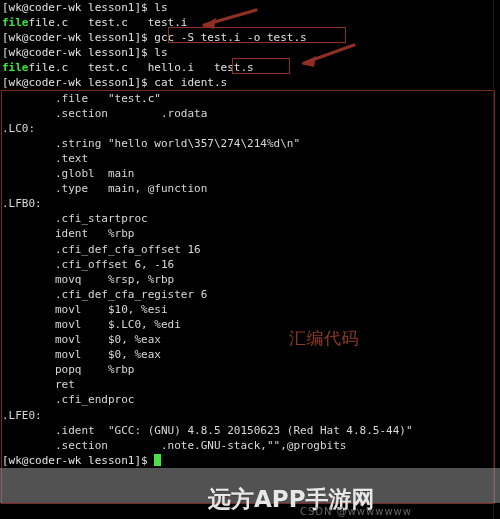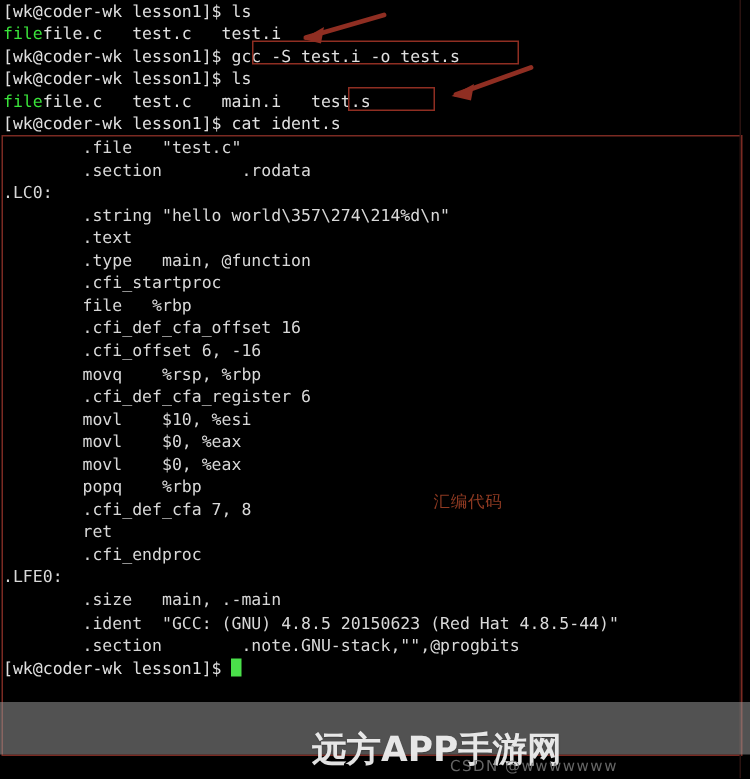--- a/index.html
+++ b/index.html
@@ -5,42 +5,42 @@
   html,body{margin:0;padding:0;background:#000;}
   body{
     width:500px;height:519px;overflow:hidden;position:relative;
     font-family:"DejaVu Sans Mono","Liberation Mono",monospace;
   }
   #term{
     position:absolute;inset:0;background:#000;color:#d8d8d8;
     font-size:11px;line-height:15.1px;
   }
   .line{white-space:pre;height:15.1px;padding-left:2px;}
-  .dir{color:#3ae33a;font-weight:normal;}
+  .dir{color:#3ae33a;font-weight:bold;}
   .w{color:#e0e0e0;}
   .prompt{color:#e0e0e0;}
   
   #bigbox{
     position:absolute;left:1px;top:90px;width:494px;height:414px;
     border:1.5px solid #7a2a22;box-sizing:border-box;pointer-events:none;
   }
   
   .redbox{
     position:absolute;border:1.4px solid #8f2e22;box-sizing:border-box;
     pointer-events:none;
   }
   #box-cmd{left:168px;top:27px;width:178px;height:16px;}
   #box-tests{left:232px;top:58px;width:58px;height:16px;}
   
   .arrow{position:absolute;pointer-events:none;}
   
   #anno-asm{
     position:absolute;left:289px;top:327px;color:#8f3a22;
     font-family:"DejaVu Sans","Liberation Sans",sans-serif;
-    font-size:11px;letter-spacing:.5px;
+    font-size:17px;letter-spacing:.5px;
   }
   
   #wm-band{
     position:absolute;left:0;top:468px;width:500px;height:35px;
     background:rgba(150,150,150,.55);pointer-events:none;
   }
   #wm-text{
     position:absolute;left:208px;top:484px;width:304px;height:30px;
     color:rgba(245,245,245,.92);
     font-family:"DejaVu Sans","Liberation Sans",sans-serif;
@@ -64,46 +64,47 @@
 </head>
 <body>
 
 <div id="term">
 
   <div>
     <div class="line"><span class="prompt">[wk@coder-wk lesson1]$ </span><span class="w">ls</span></div>
     <div class="line"><span class="dir">file</span><span class="w">file.c   test.c   test.i</span></div>
     <div class="line"><span class="prompt">[wk@coder-wk lesson1]$ </span><span class="w">gcc -S test.i -o test.s</span></div>
     <div class="line"><span class="prompt">[wk@coder-wk lesson1]$ </span><span class="w">ls</span></div>
-    <div class="line"><span class="dir">file</span><span class="w">file.c   test.c   main.i   test.s</span></div>
+    <div class="line"><span class="dir">file</span><span class="w">file.c   test.c   hello.i   test.s</span></div>
     <div class="line"><span class="prompt">[wk@coder-wk lesson1]$ </span><span class="w">cat ident.s</span></div>
   </div>
 
   <div id="asm-out">
       <div class="line">        .file   "test.c"</div>
       <div class="line">        .section        .rodata</div>
       <div class="line">.LC0:</div>
       <div class="line">        .string "hello world\357\274\214%d\n"</div>
       <div class="line">        .text</div>
+      <div class="line">        .globl  main</div>
       <div class="line">        .type   main, @function</div>
+      <div class="line">.LFB0:</div>
       <div class="line">        .cfi_startproc</div>
-      <div class="line">        file   %rbp</div>
+      <div class="line">        ident   %rbp</div>
       <div class="line">        .cfi_def_cfa_offset 16</div>
       <div class="line">        .cfi_offset 6, -16</div>
       <div class="line">        movq    %rsp, %rbp</div>
       <div class="line">        .cfi_def_cfa_register 6</div>
       <div class="line">        movl    $10, %esi</div>
+      <div class="line">        movl    $.LC0, %edi</div>
       <div class="line">        movl    $0, %eax</div>
       <div class="line">        movl    $0, %eax</div>
       <div class="line">        popq    %rbp</div>
-      <div class="line">        .cfi_def_cfa 7, 8</div>
       <div class="line">        ret</div>
       <div class="line">        .cfi_endproc</div>
       <div class="line">.LFE0:</div>
-      <div class="line">        .size   main, .-main</div>
       <div class="line">        .ident  "GCC: (GNU) 4.8.5 20150623 (Red Hat 4.8.5-44)"</div>
       <div class="line">        .section        .note.GNU-stack,"",@progbits</div>
     </div>
 
   <div class="line"><span class="prompt">[wk@coder-wk lesson1]$ </span><span class="cursor"></span></div>
 </div>
 
 <div id="bigbox"></div>
 <div class="redbox" id="box-cmd"></div>
 <div class="redbox" id="box-tests"></div>

